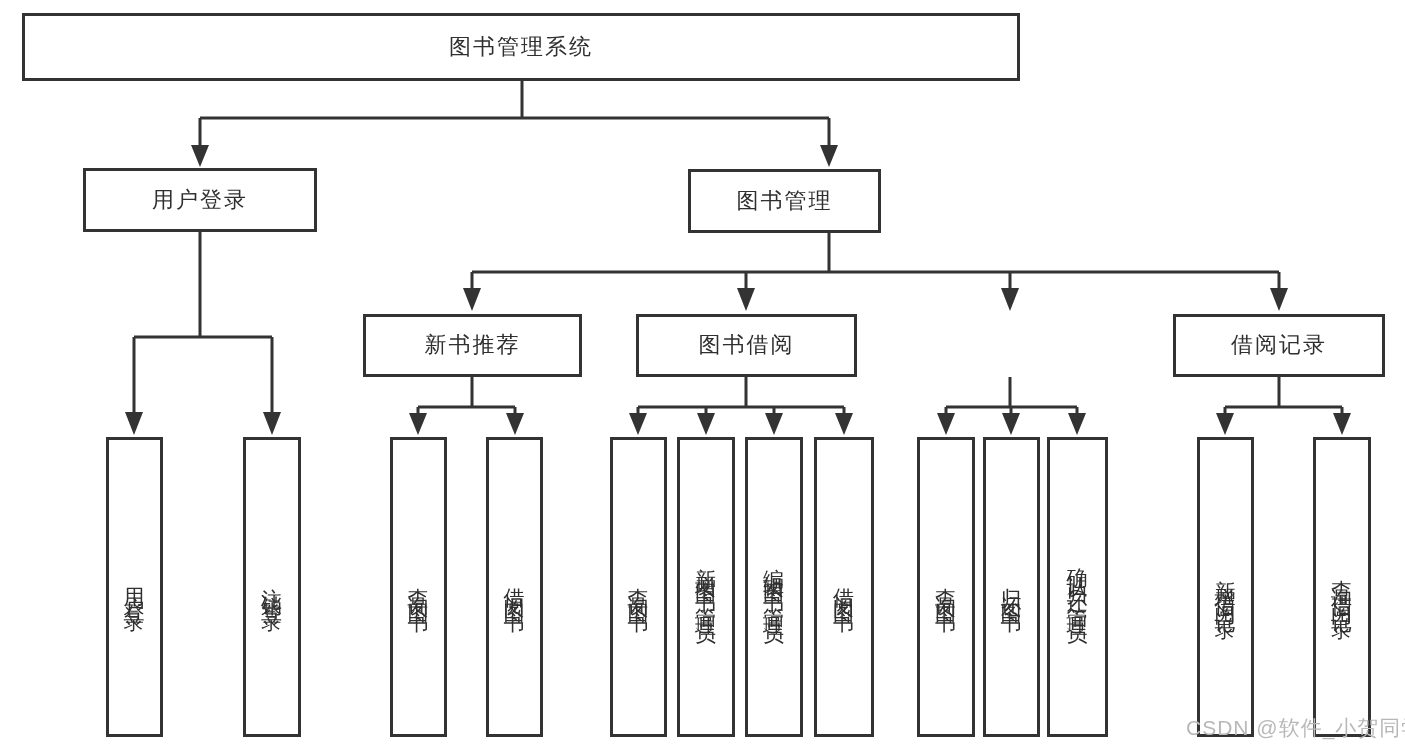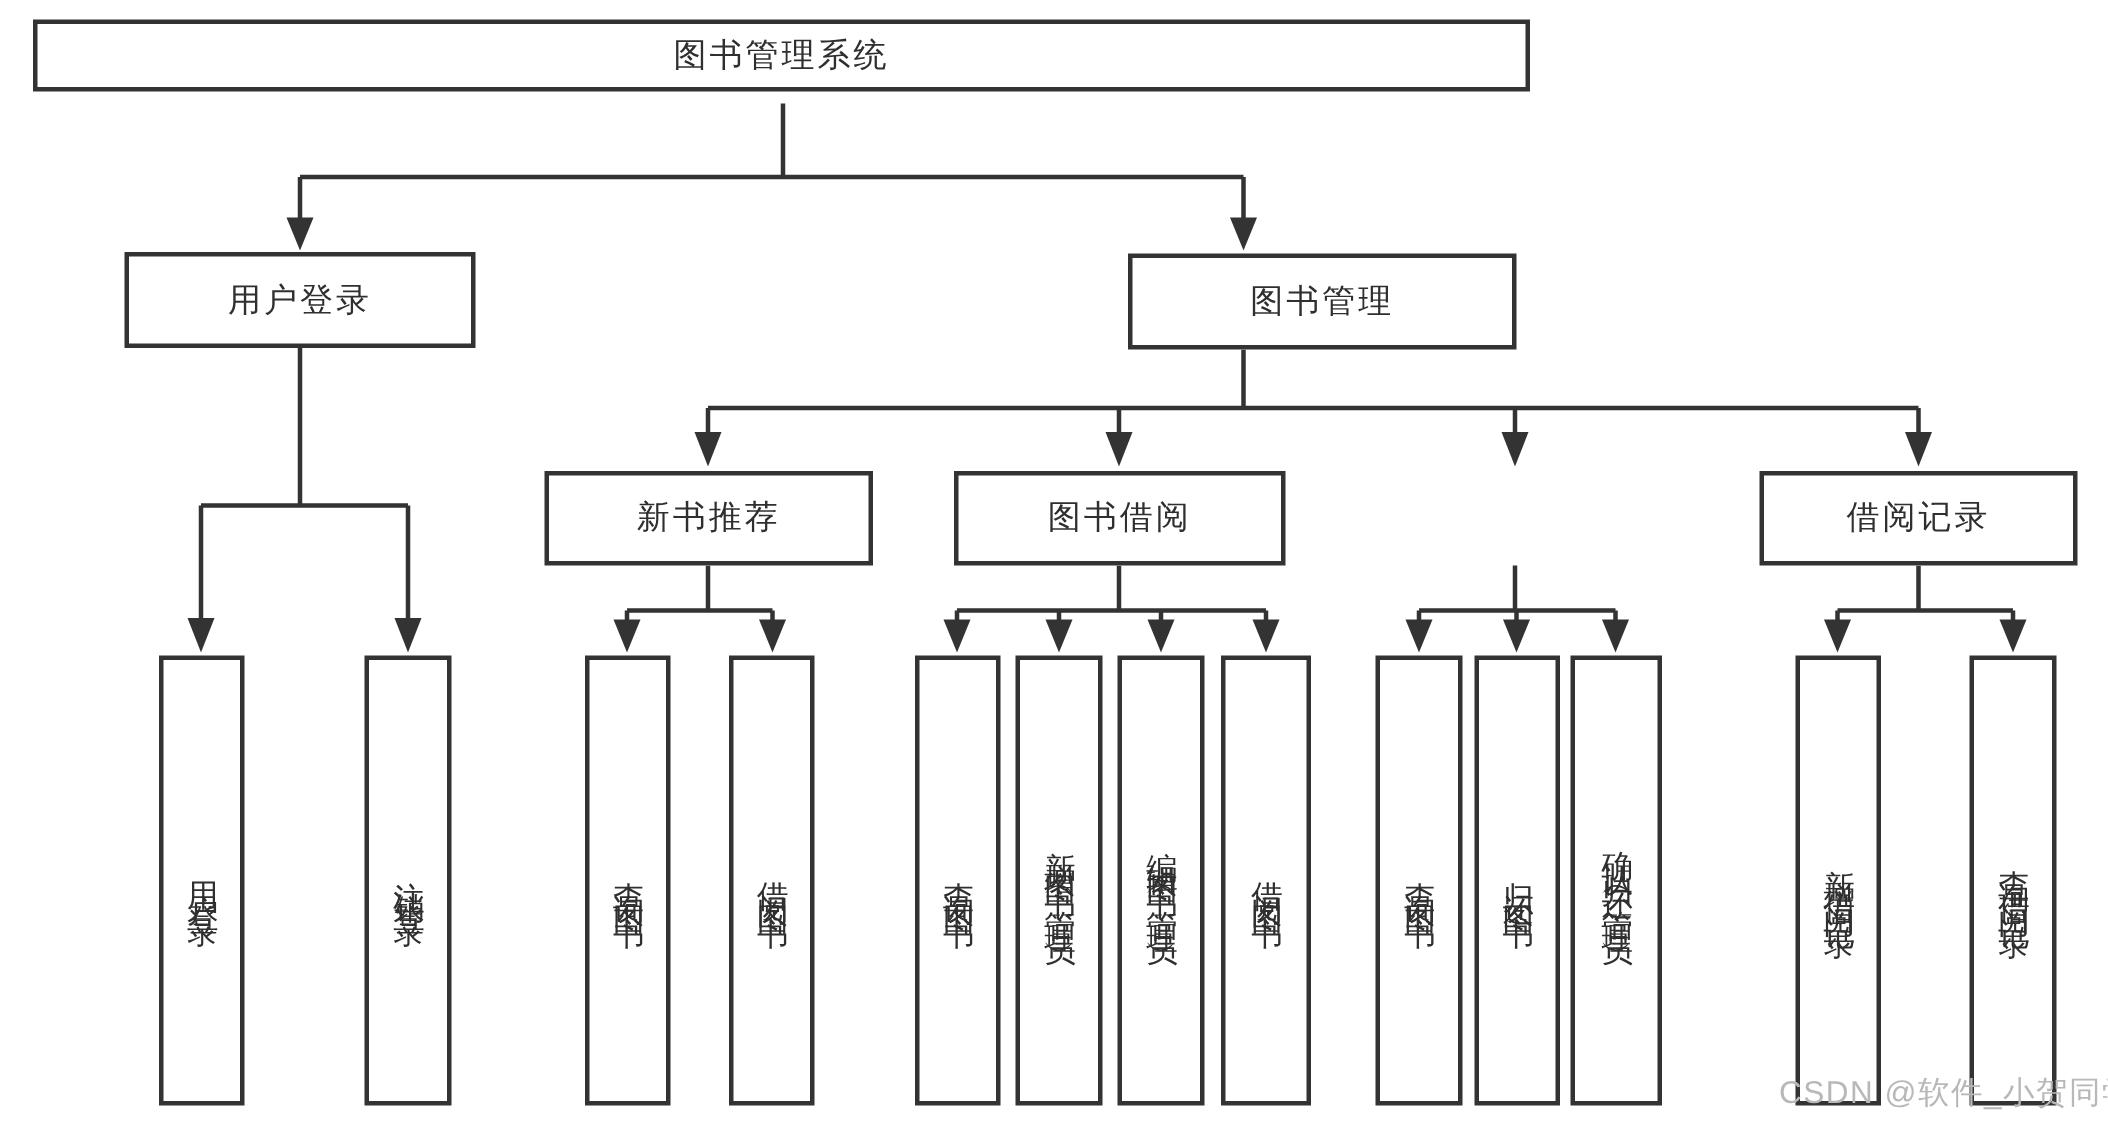--- a/index.html
+++ b/index.html
@@ -85,24 +85,24 @@
       <polygon points="765,413 783,413 774,435"></polygon>
       <polygon points="835,413 853,413 844,435"></polygon>
       <polygon points="937,413 955,413 946,435"></polygon>
       <polygon points="1002,413 1020,413 1011,435"></polygon>
       <polygon points="1068,413 1086,413 1077,435"></polygon>
       <polygon points="1216,413 1234,413 1225,435"></polygon>
       <polygon points="1333,413 1351,413 1342,435"></polygon>
     </g>
   </svg>
 
-  <div class="node" style="left:22px;top:13px;width:998px;height:48px">图书管理系统</div>
+  <div class="node" style="left:22px;top:13px;width:998px;height:68px">图书管理系统</div>
 
   <div class="node" style="left:83px;top:168px;width:234px;height:64px">用户登录</div>
-  <div class="node" style="left:752px;top:169px;width:259px;height:64px">图书管理</div>
+  <div class="node" style="left:688px;top:169px;width:193px;height:64px">图书管理</div>
 
   <div class="node" style="left:363px;top:314px;width:219px;height:63px">新书推荐</div>
   <div class="node" style="left:636px;top:314px;width:221px;height:63px">图书借阅</div>
   <div class="node" style="left:1173px;top:314px;width:212px;height:63px">借阅记录</div>
 
   <div class="node vbox" style="left:106px;top:437px;width:57px;height:300px">用户登录</div>
   <div class="node vbox" style="left:243px;top:437px;width:58px;height:300px">注销登录</div>
 
   <div class="node vbox" style="left:390px;top:437px;width:57px;height:300px">查询图书</div>
   <div class="node vbox" style="left:486px;top:437px;width:57px;height:300px">借阅图书</div>

